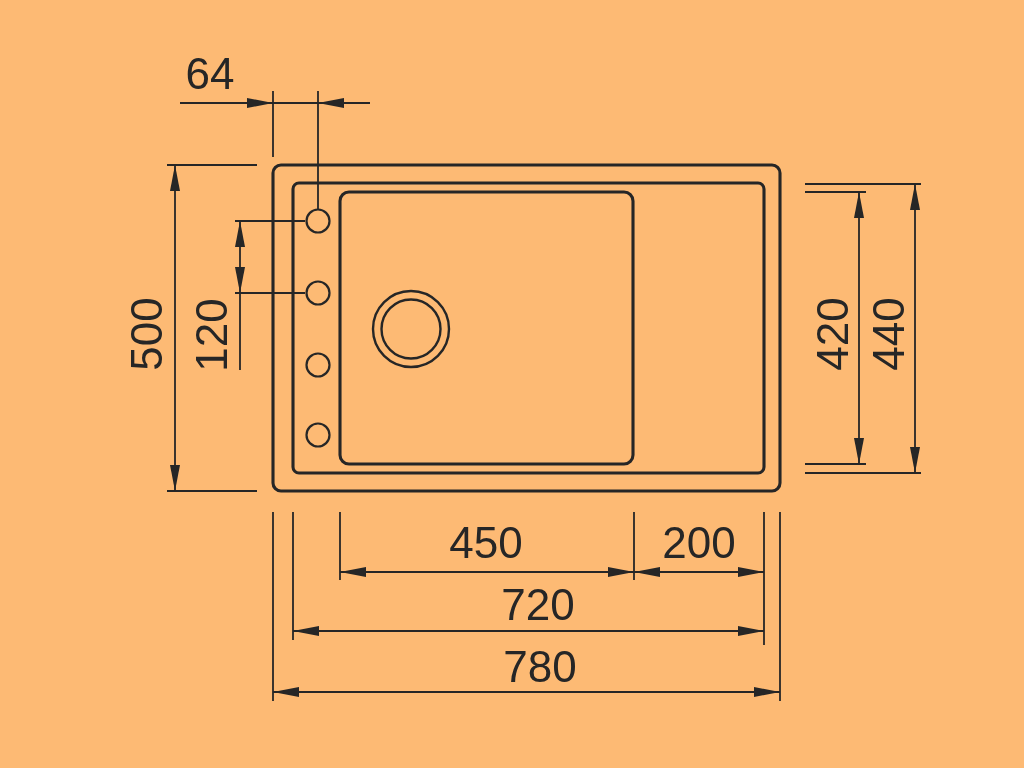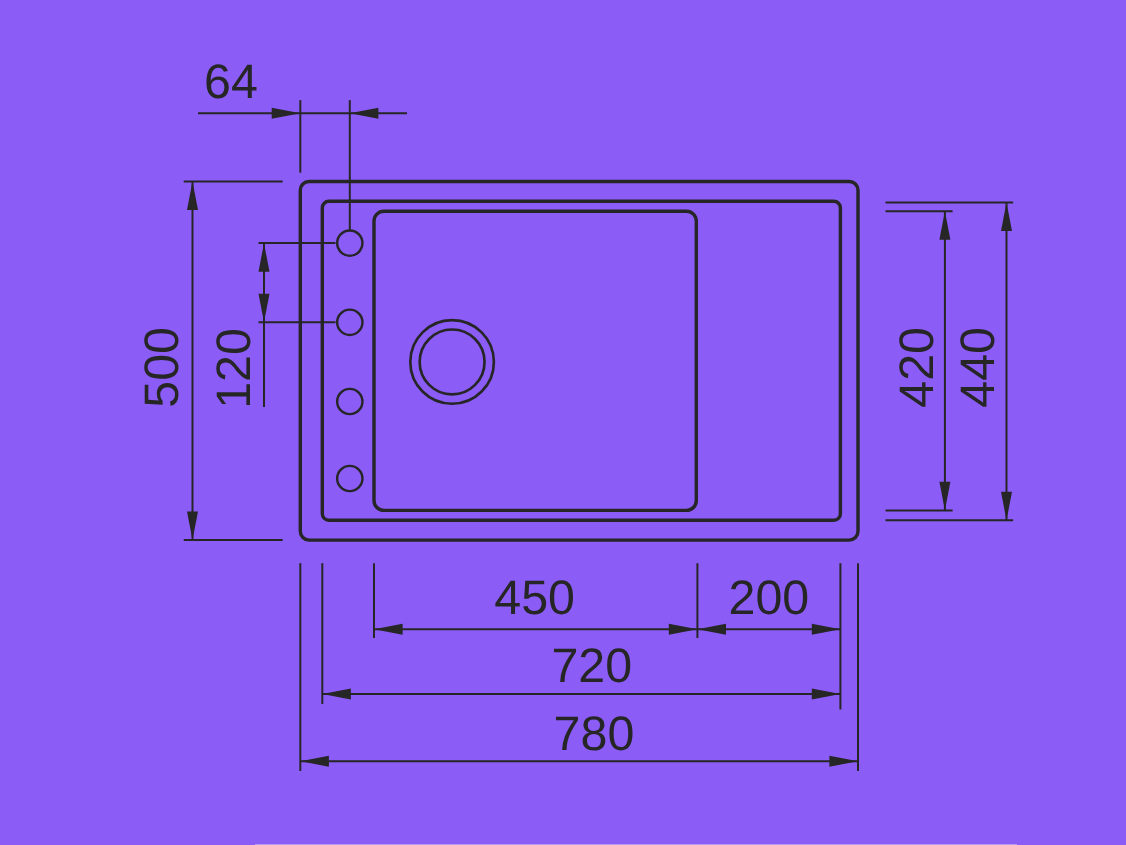--- a/index.html
+++ b/index.html
@@ -7,21 +7,21 @@
     padding: 0;
     width: 1024px;
     height: 768px;
     background: #ffffff;
     font-family: "Liberation Sans", sans-serif;
   }
   .canvas {
     position: relative;
     width: 1024px;
     height: 768px;
-    background: #8b5cf6;
+    background: #fdba74;
     overflow: hidden;
     text-decoration: underline;
   }
   svg { display: block; }
   .ln {
     stroke: #262626;
     fill: none;
     stroke-width: 1.8px;
   }
   .outline {

